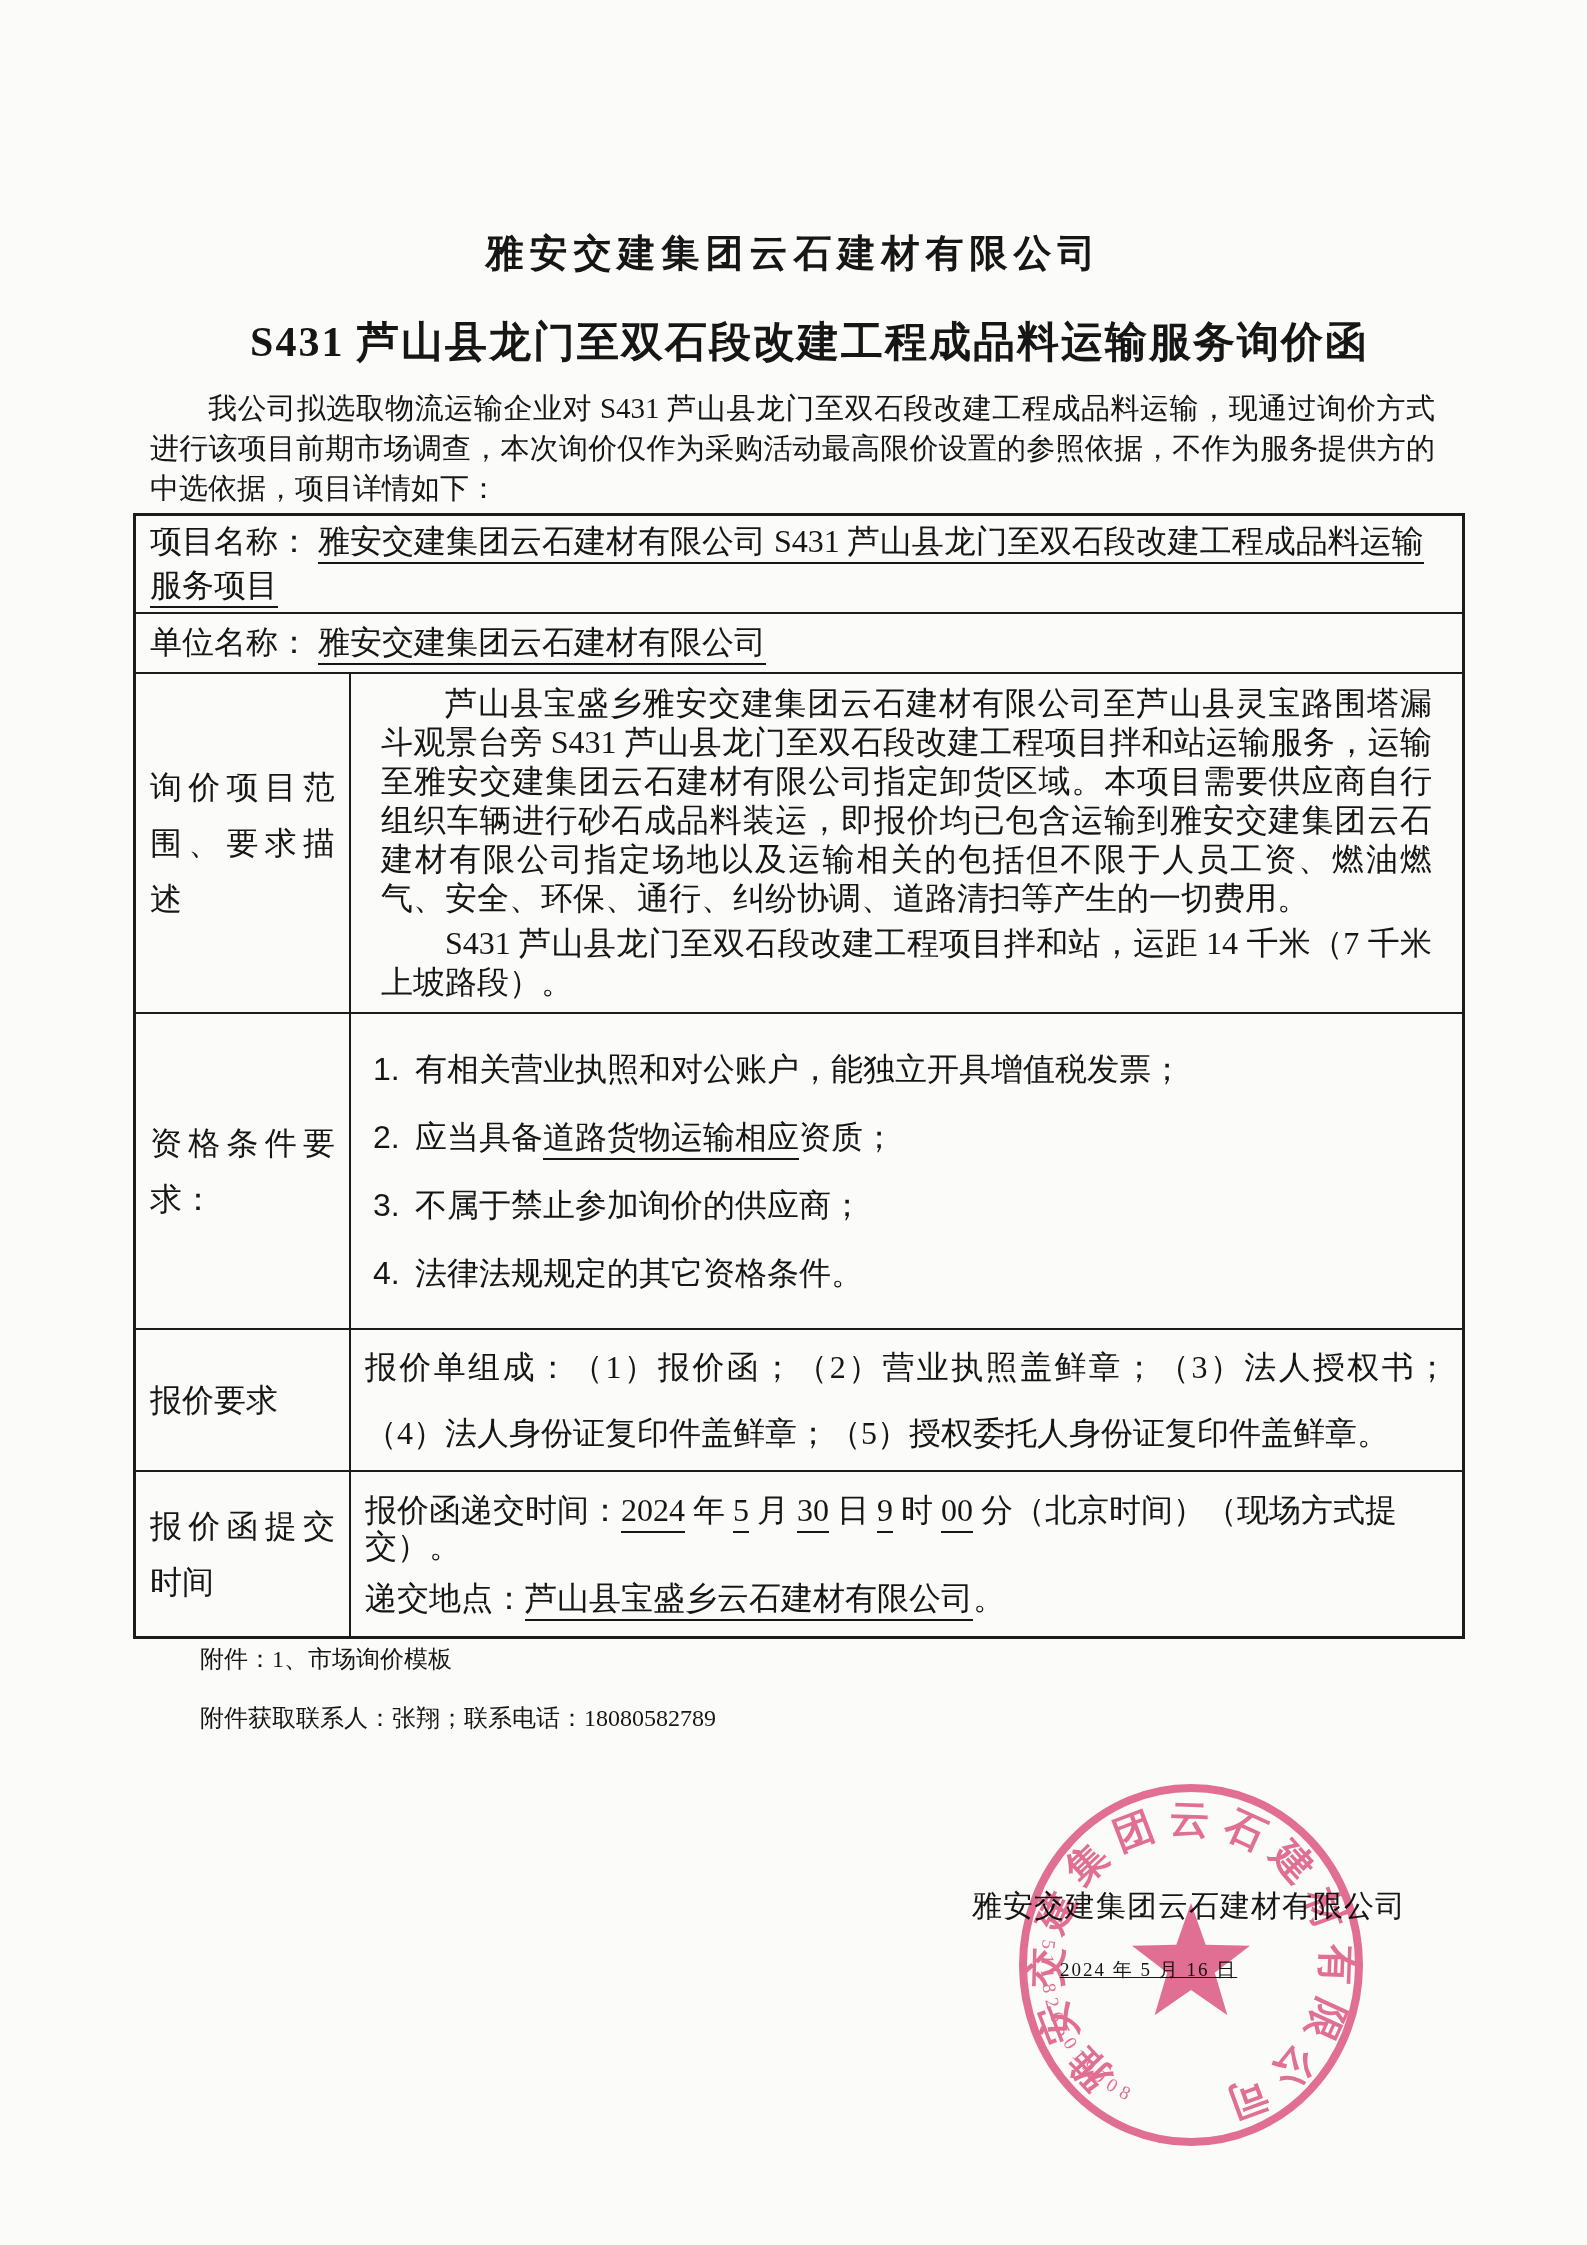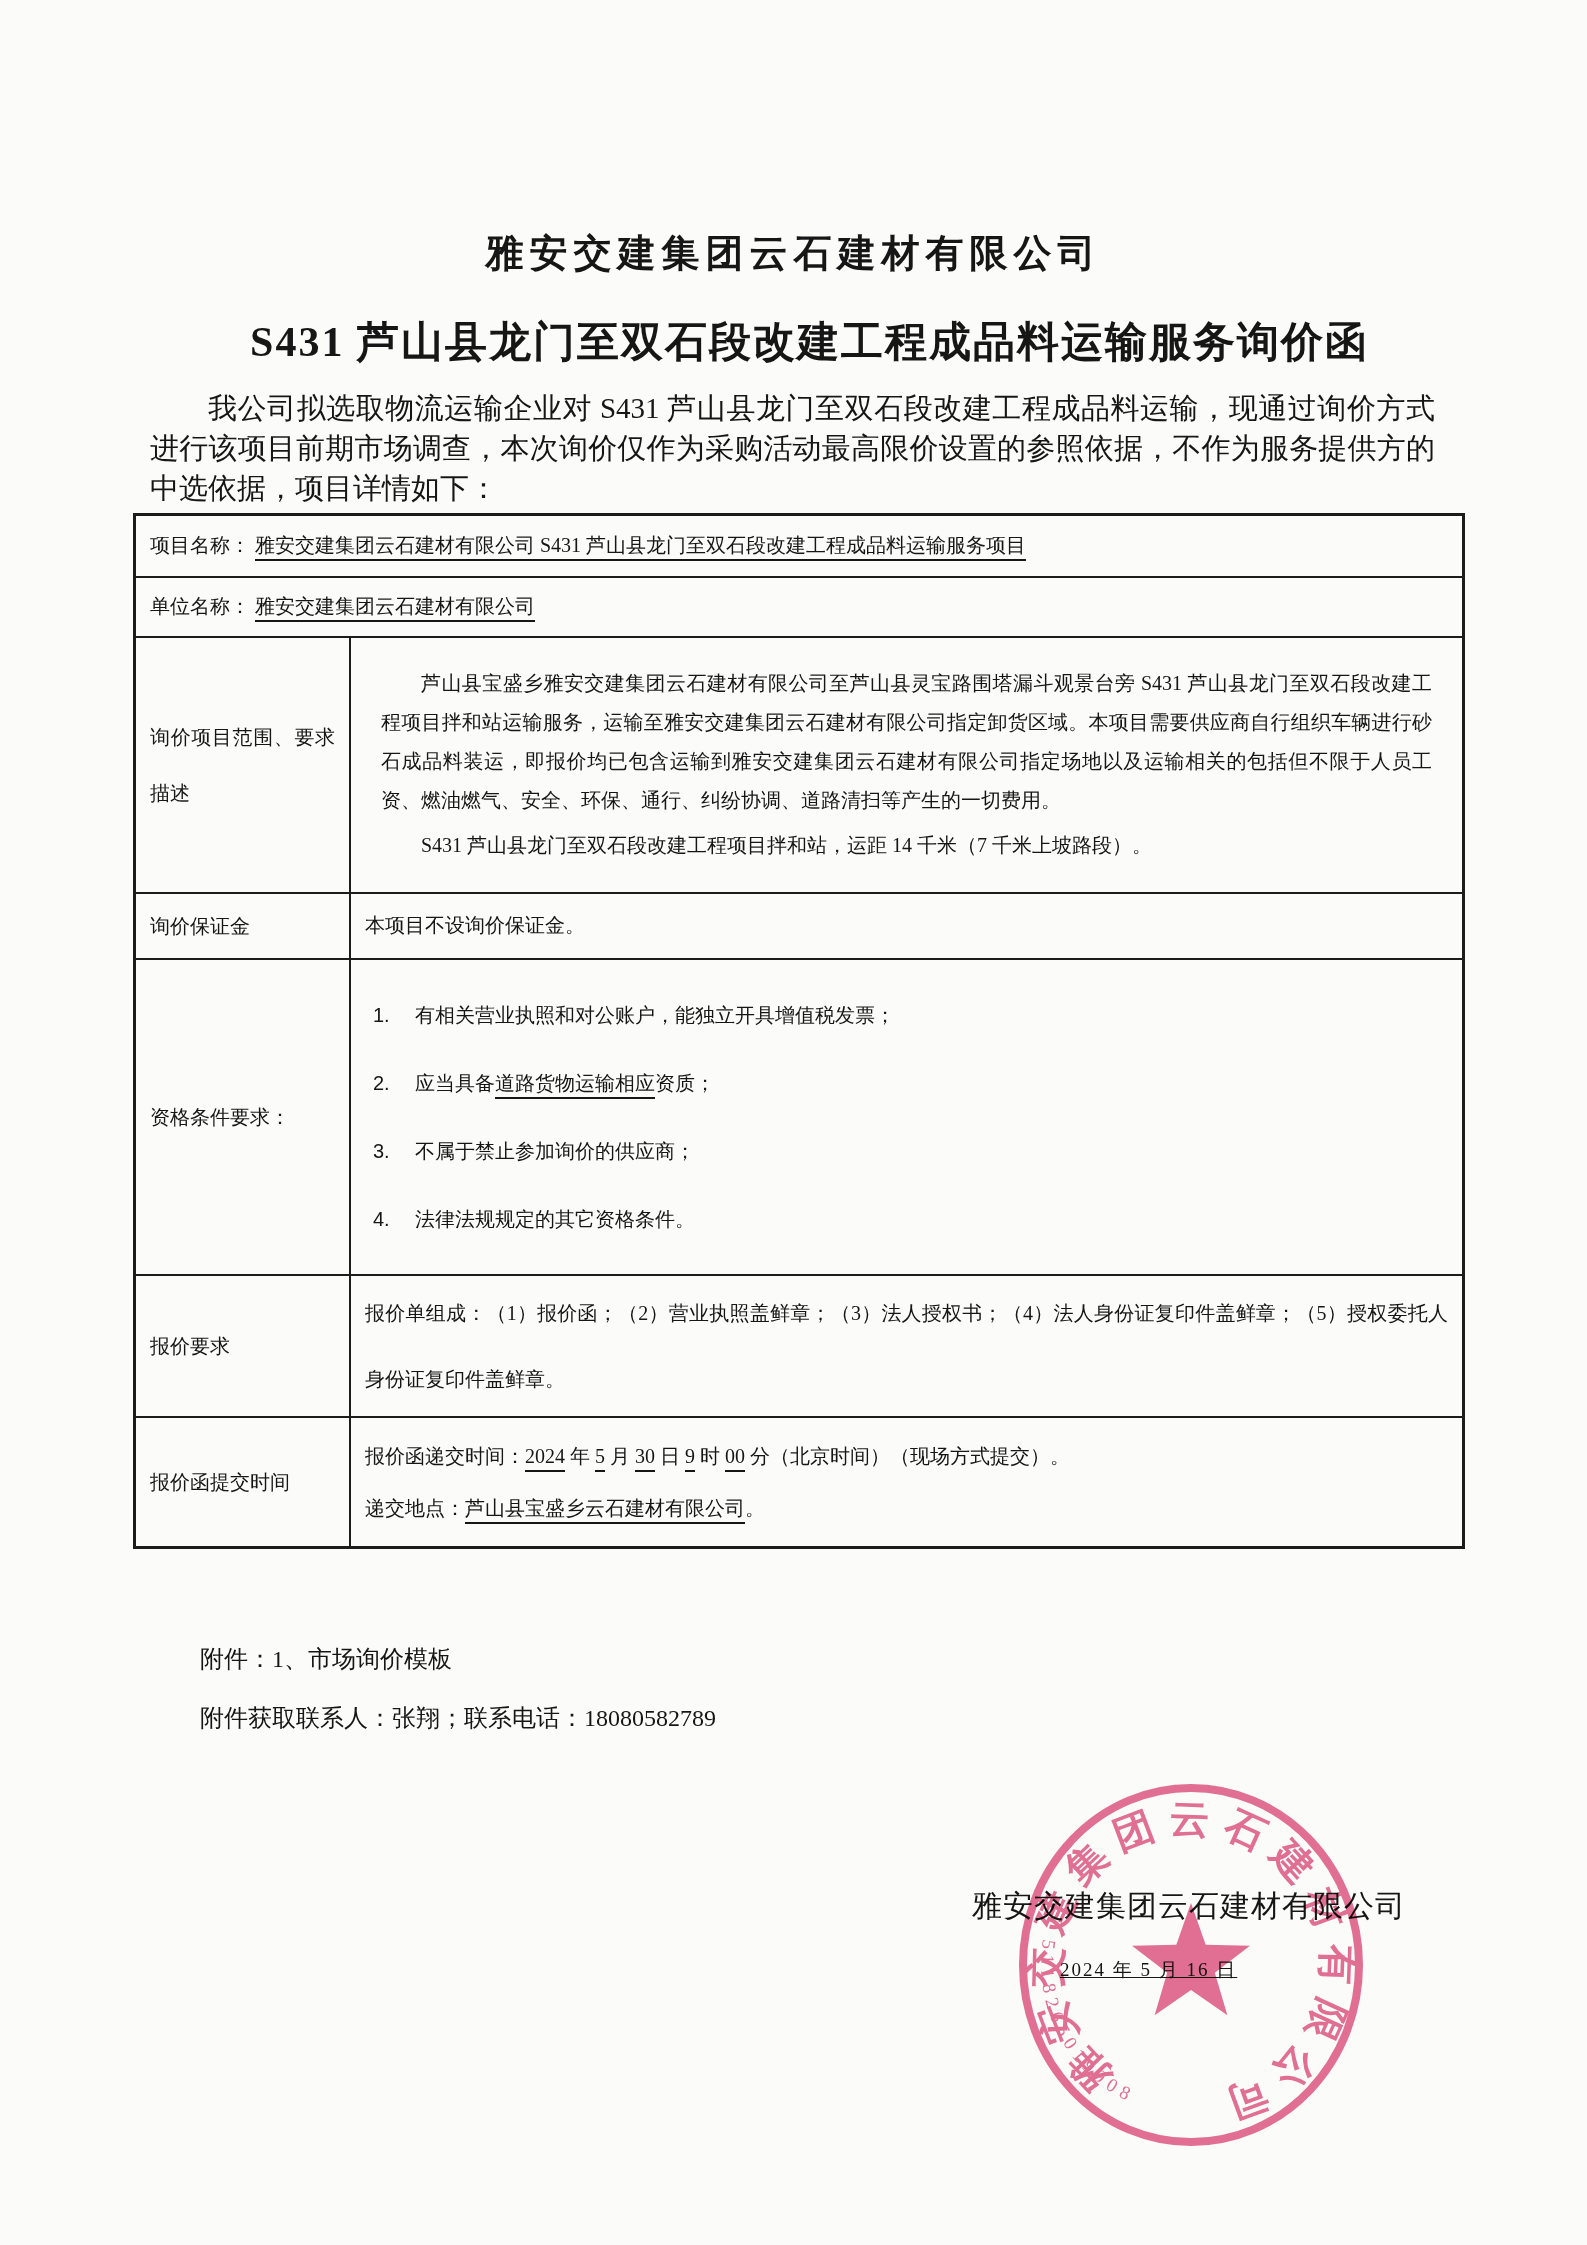--- a/index.html
+++ b/index.html
@@ -23,21 +23,21 @@
   }
   .intro{
     position:absolute;top:388px;left:150px;width:1285px;
     font-size:29px;line-height:40px;
     text-align:justify;text-indent:2em;margin:0;
   }
   table.info{
     position:absolute;top:513px;left:133px;
     width:1332px;border-collapse:collapse;
     border:3px solid #1c1c1c;
-    font-size:20px;
+    font-size:32px;
   }
   table.info td{
     border:2px solid #1c1c1c;
     padding:4px 14px;
     vertical-align:middle;
   }
   td.lbl{width:185px;line-height:56px;text-align:justify;}
   .r1{height:62px;}
   .r2{height:60px;}
   .r3{height:59px;}
@@ -88,24 +88,20 @@
       <span class="u">雅安交建集团云石建材有限公司</span>
     </td>
   </tr>
   <tr class="r4">
     <td class="lbl">询价项目范围、要求描述</td>
     <td colspan="3" class="scope-cell">
       <p>芦山县宝盛乡雅安交建集团云石建材有限公司至芦山县灵宝路围塔漏斗观景台旁 S431 芦山县龙门至双石段改建工程项目拌和站运输服务，运输至雅安交建集团云石建材有限公司指定卸货区域。本项目需要供应商自行组织车辆进行砂石成品料装运，即报价均已包含运输到雅安交建集团云石建材有限公司指定场地以及运输相关的包括但不限于人员工资、燃油燃气、安全、环保、通行、纠纷协调、道路清扫等产生的一切费用。</p>
       <p>S431 芦山县龙门至双石段改建工程项目拌和站，运距 14 千米（7 千米上坡路段）。</p>
     </td>
   </tr>
-  <tr class="r5">
-    <td class="lbl">询价保证金</td>
-    <td colspan="3">本项目不设询价保证金。</td>
-  </tr>
   <tr class="r6">
     <td class="lbl">资格条件要求：</td>
     <td colspan="3">
       <ul class="qual-list">
         <li>
           <span class="qual-no">1.</span>
           <span><span>有相关营业执照和对公账户，能独立开具增值税发票；</span></span>
         </li>
         <li>
           <span class="qual-no">2.</span>

